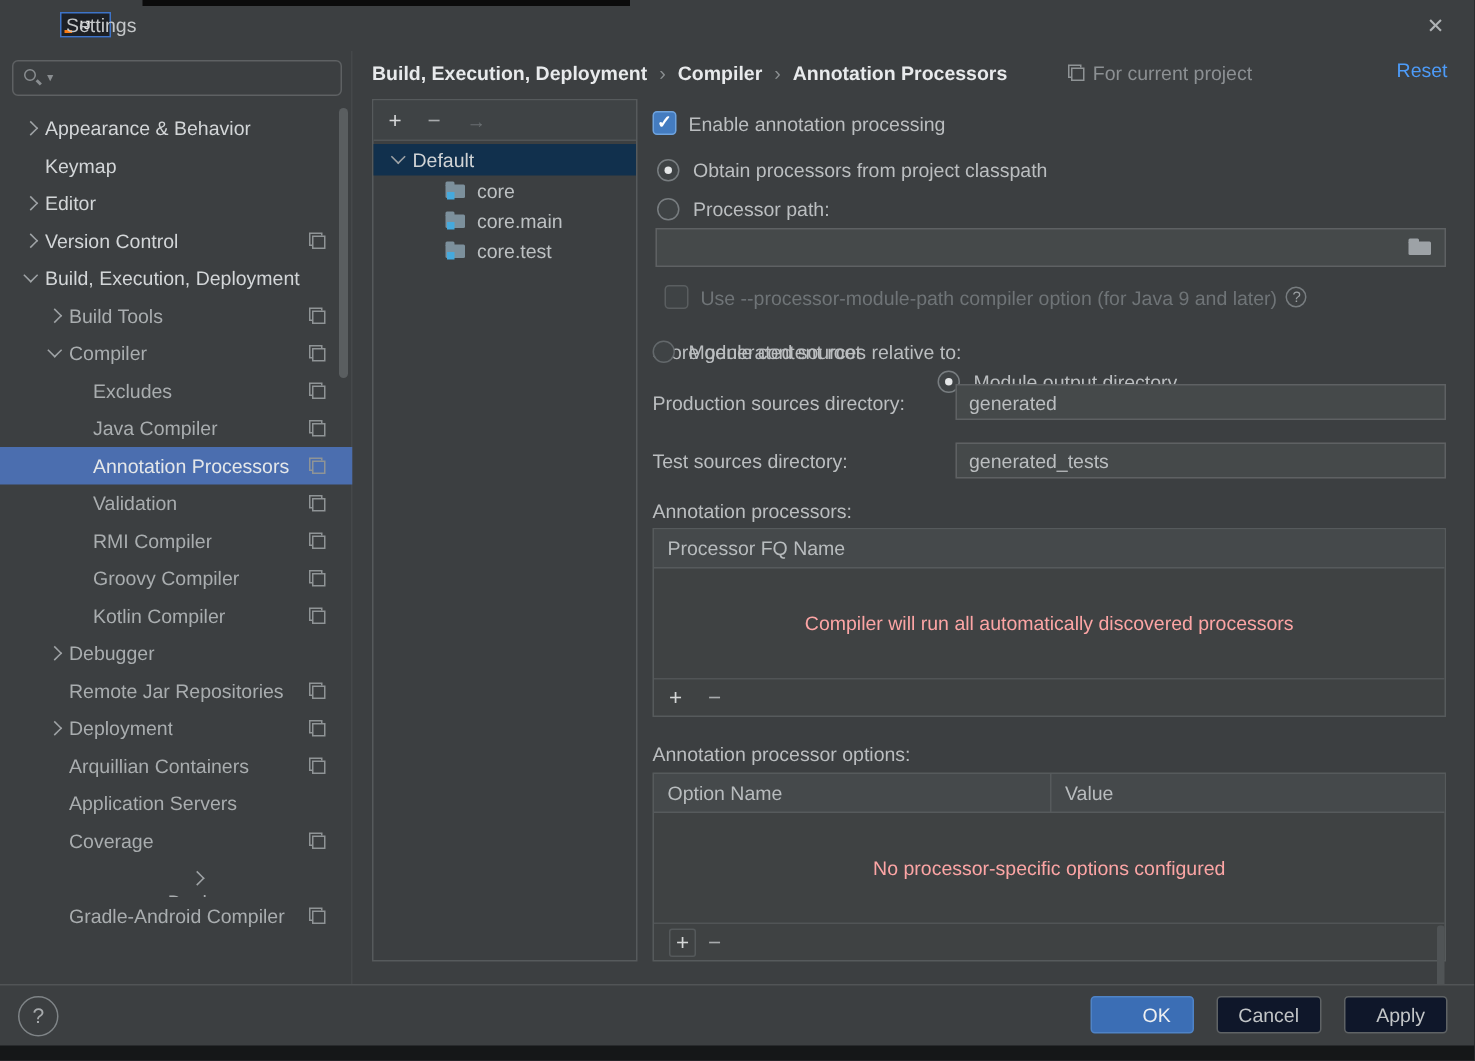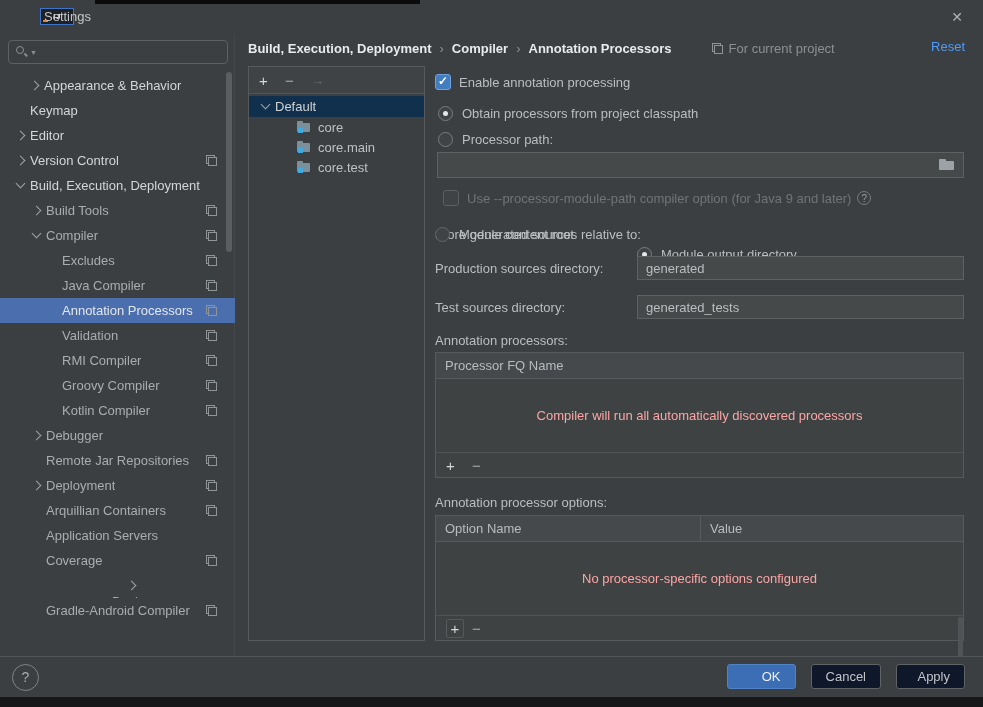--- a/index.html
+++ b/index.html
@@ -119,21 +119,21 @@
   <div class="sidebar">
     <div class="search-box">
       <span class="search-glass">
           <b></b>
           <i></i>
         </span>
       <span class="search-arrow">▼</span>
       <input class="search-input" value="" style="">
     </div>
     <div class="nav">
-        <div class="nav-row top" style="padding-left: 28px;">
+        <div class="nav-row top" style="padding-left: 14px;">
           <span class="chev-slot chev right"></span>
           <span class="nav-label">Appearance &amp; Behavior</span>
         </div>
         <div class="nav-row top" style="padding-left: 14px;">
           <span class="chev-slot"></span>
           <span class="nav-label">Keymap</span>
         </div>
         <div class="nav-row top" style="padding-left: 14px;">
           <span class="chev-slot chev right"></span>
           <span class="nav-label">Editor</span>
@@ -303,21 +303,21 @@
       </div>
 
       <div class="row dim-text" style="top:124px; left:8px;">
         <span class="cb empty"></span>
         <span>Use --processor-module-path compiler option (for Java 9 and later)</span>
         <span class="help-circle">?</span>
       </div>
 
       <div class="row" style="top:161px; width:529px;">
         <span>Store generated sources relative to:</span>
-        <span class="row" style="position:absolute; left:202px;margin-top:40px;">
+        <span class="row" style="position:absolute; left:190px;margin-top:40px;">
           <span class="radio sel"></span>
           <span>Module output directory</span>
         </span>
         <span class="row" style="position:absolute; right:0;">
           <span class="radio dim"></span>
           <span>Module content root</span>
         </span>
       </div>
 
       <div class="row" style="top:195px;">Production sources directory:</div>

